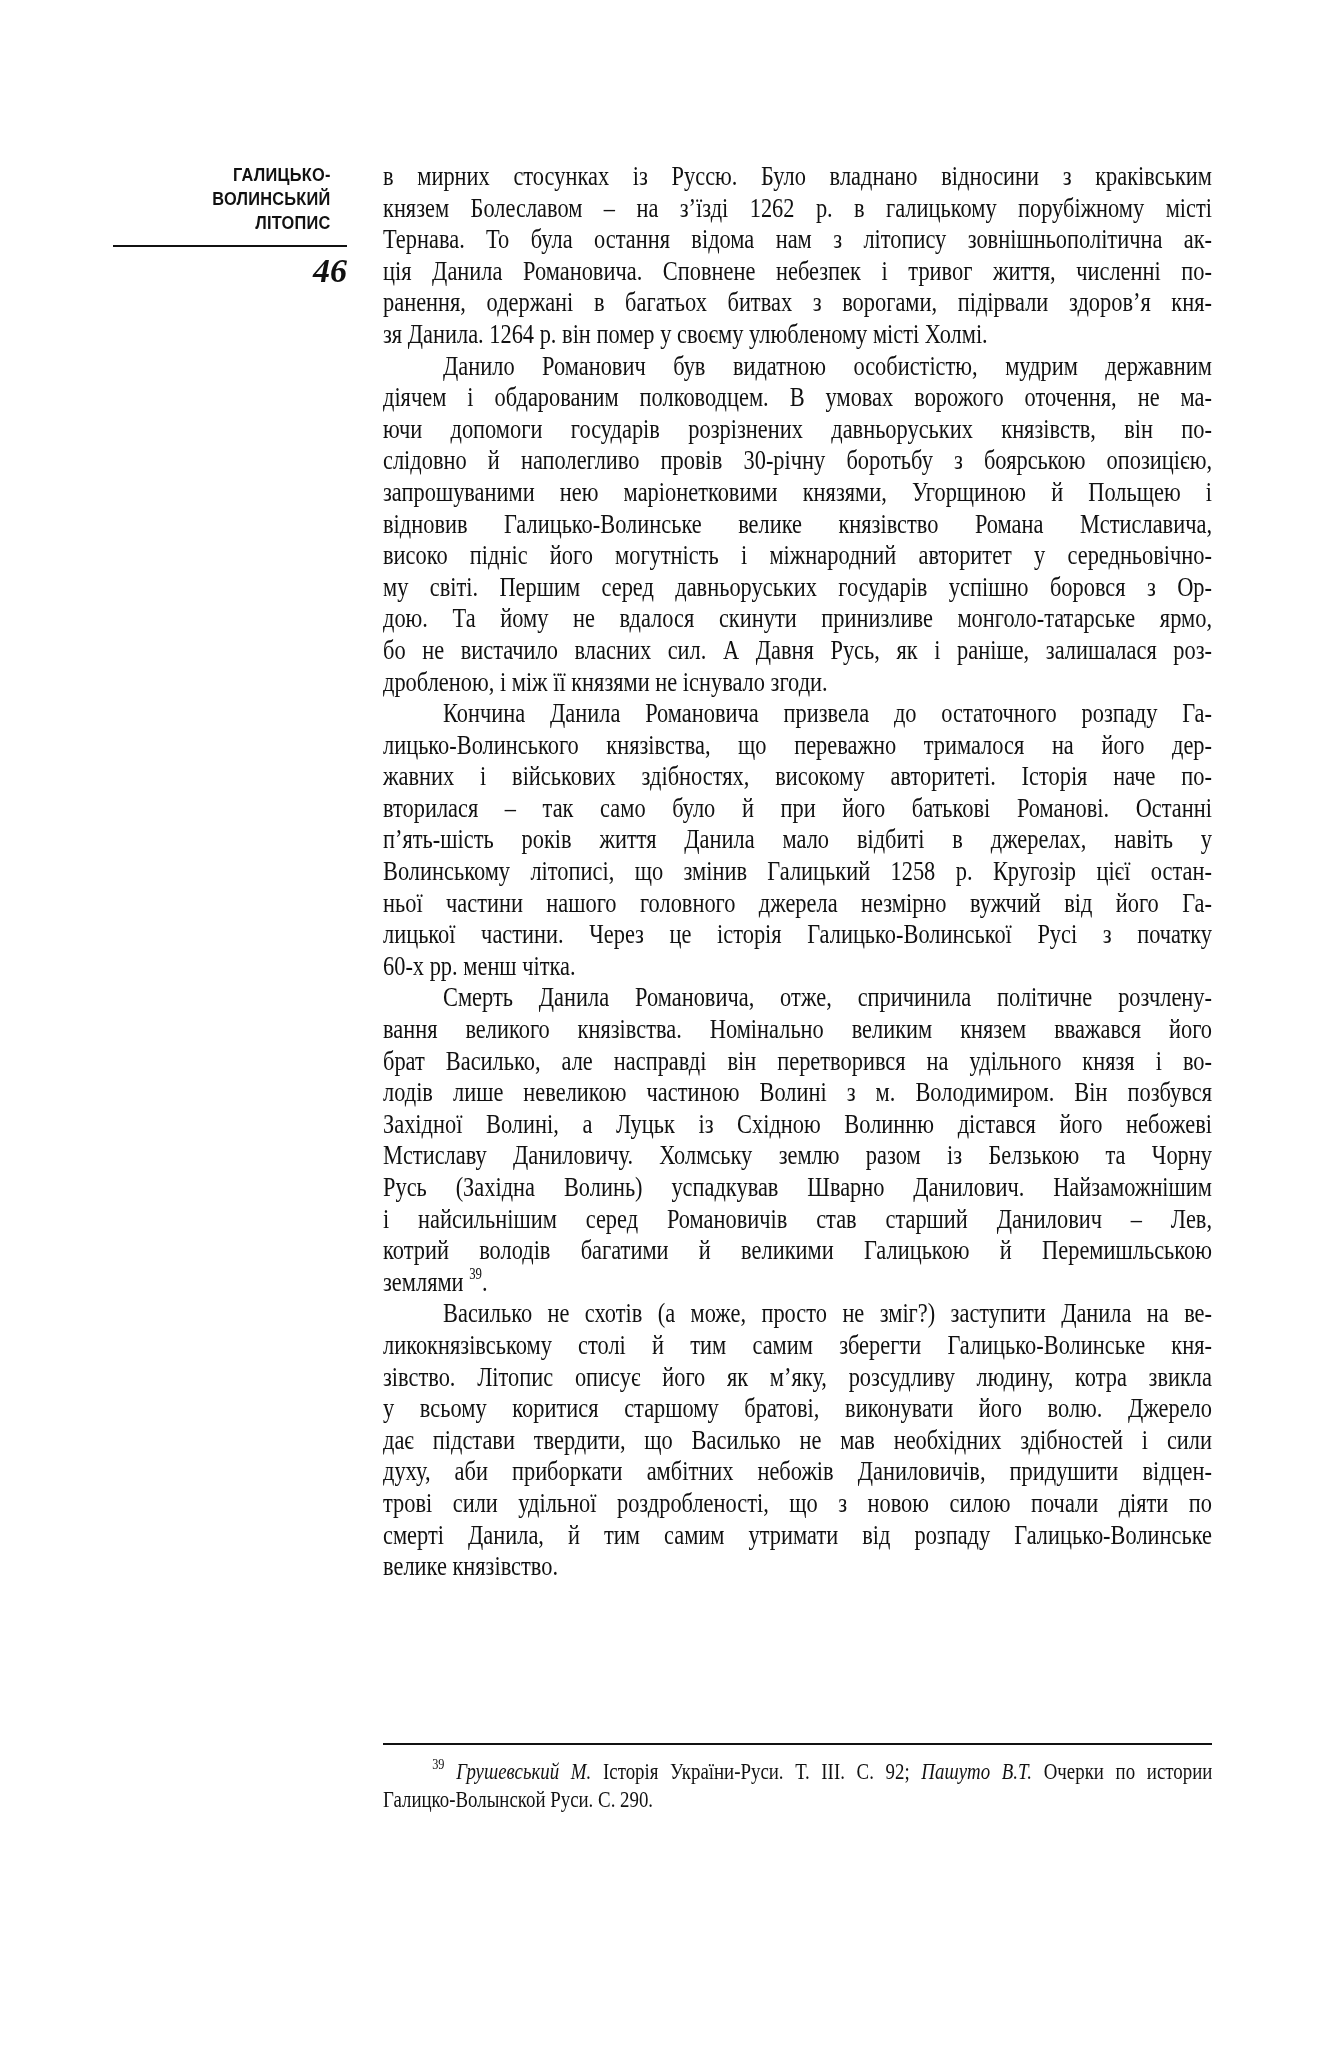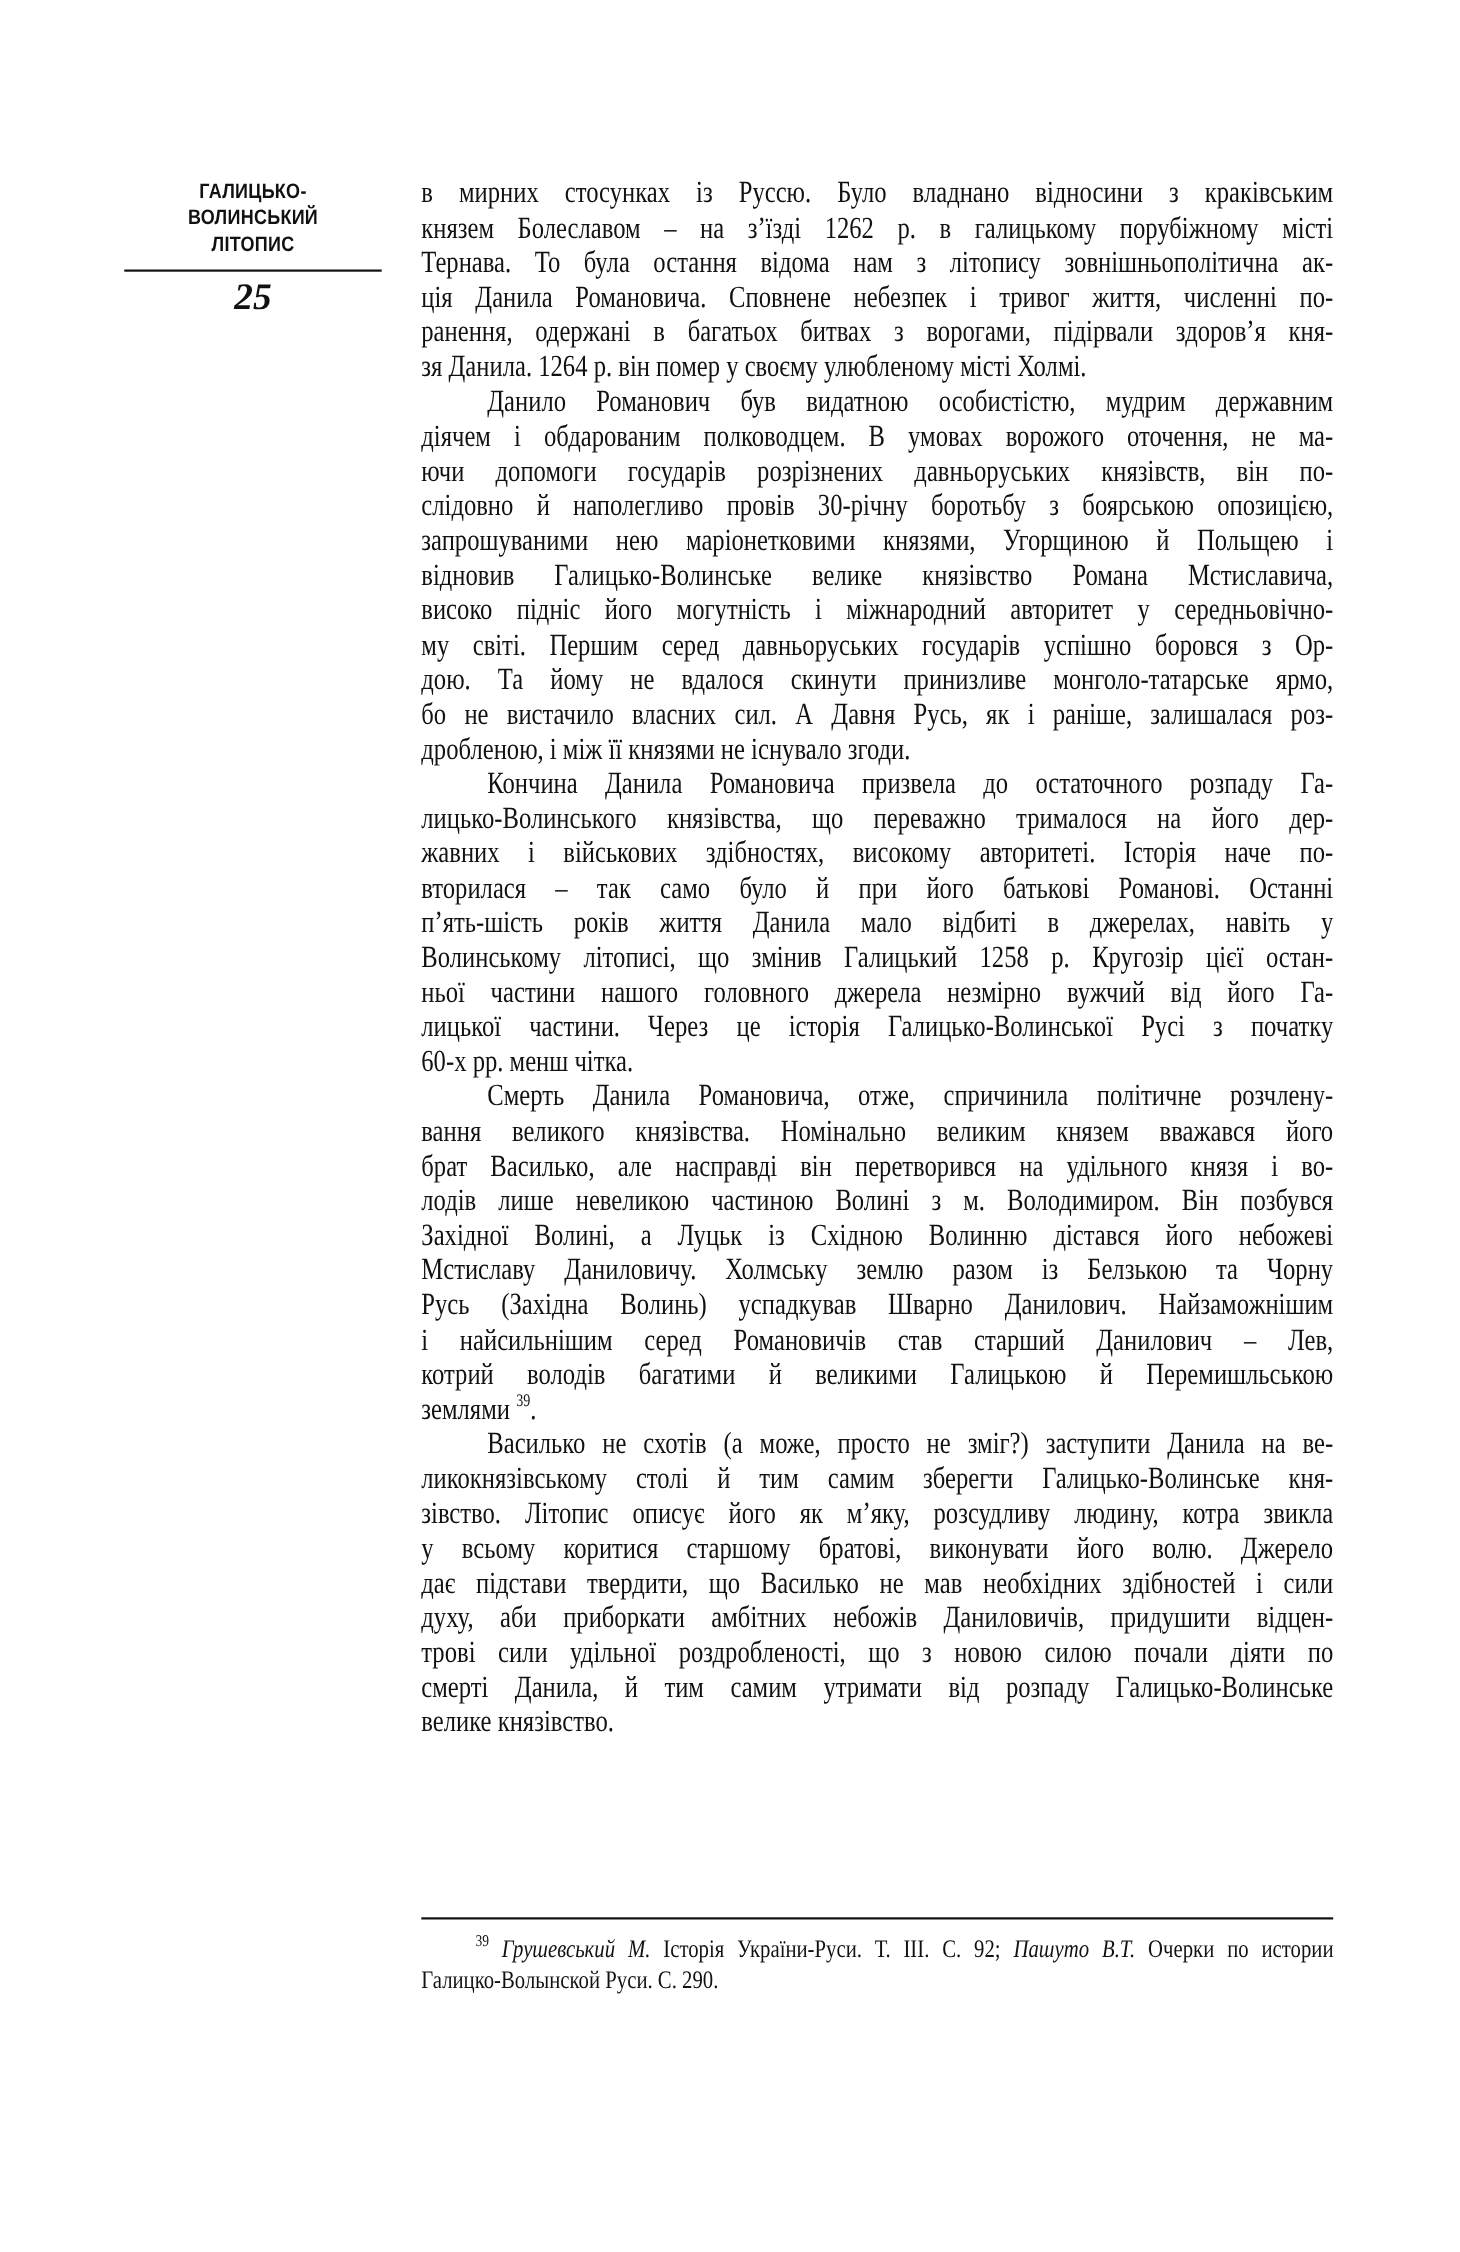--- a/index.html
+++ b/index.html
@@ -1,17 +1,17 @@
 <!DOCTYPE html>
 <html><head>
 <meta charset="utf-8">
 <style>
   html, body { margin: 0; padding: 0; background: #ffffff; }
   body { width: 1327px; height: 2047px; position: relative; overflow: hidden; color: #111; }
-  .sidebar { position: absolute; left: 113px; top: 163px; width: 234px; text-align: center;
+  .sidebar { position: absolute; left: 113px; top: 163px; width: 234px; text-align: right;
     font-family: "Liberation Sans", sans-serif; }
   .sidebar .hdr { font-weight: bold; font-size: 19px; line-height: 24px; letter-spacing: 0.3px;
     font-stretch: condensed; transform: scaleX(0.86); transform-origin: center; }
   .sidebar .rule { border-top: 2px solid #111; margin: 10px 0 6px 0; }
   .sidebar .pageno { font-family: "Liberation Serif", serif; font-style: italic; font-weight: bold;
     font-size: 34px; line-height: 36px; }
   .body-col { position: absolute; left: 383px; top: 160px; width: 829px;
     font-family: Liberation Serif, serif; font-size: 28px; }
   .line { height: 31.6px; line-height: 31.6px; white-space: nowrap; overflow: visible;
     text-align: justify; text-align-last: justify; transform: scaleX(0.80); transform-origin: left center;
@@ -30,21 +30,21 @@
   .it { font-style: italic; }
 </style>
 </head>
 <body>
 
 <div class="sidebar">
   <div class="hdr">ГАЛИЦЬКО-</div>
   <div class="hdr">ВОЛИНСЬКИЙ</div>
   <div class="hdr">ЛІТОПИС</div>
   <div class="rule"></div>
-  <div class="pageno">25</div>
+  <div class="pageno">46</div>
 </div>
 
 <div class="body-col" id="body-col">
     <div>
       <div class="line"><span>в мирних стосунках із Руссю. Було владнано відносини з краківським</span></div>
       <div class="line"><span>князем Болеславом – на з’їзді 1262 р. в галицькому порубіжному місті</span></div>
       <div class="line"><span>Тернава. То була остання відома нам з літопису зовнішньополітична ак-</span></div>
       <div class="line"><span>ція Данила Романовича. Сповнене небезпек і тривог життя, численні по-</span></div>
       <div class="line"><span>ранення, одержані в багатьох битвах з ворогами, підірвали здоров’я кня-</span></div>
       <div class="line last"><span>зя Данила. 1264 р. він помер у своєму улюбленому місті Холмі.</span></div>

